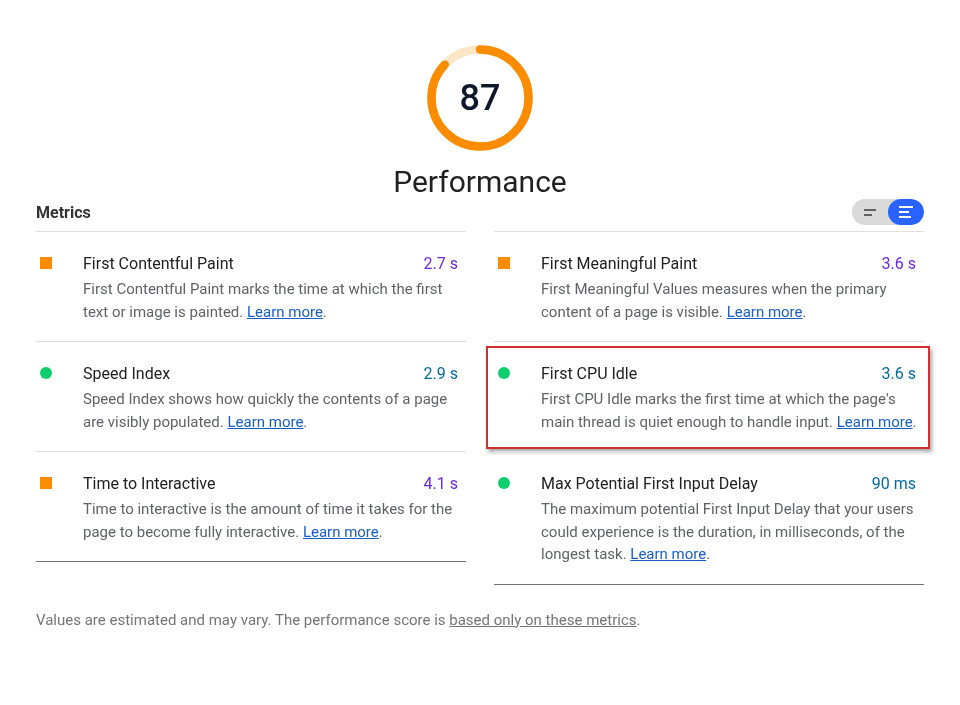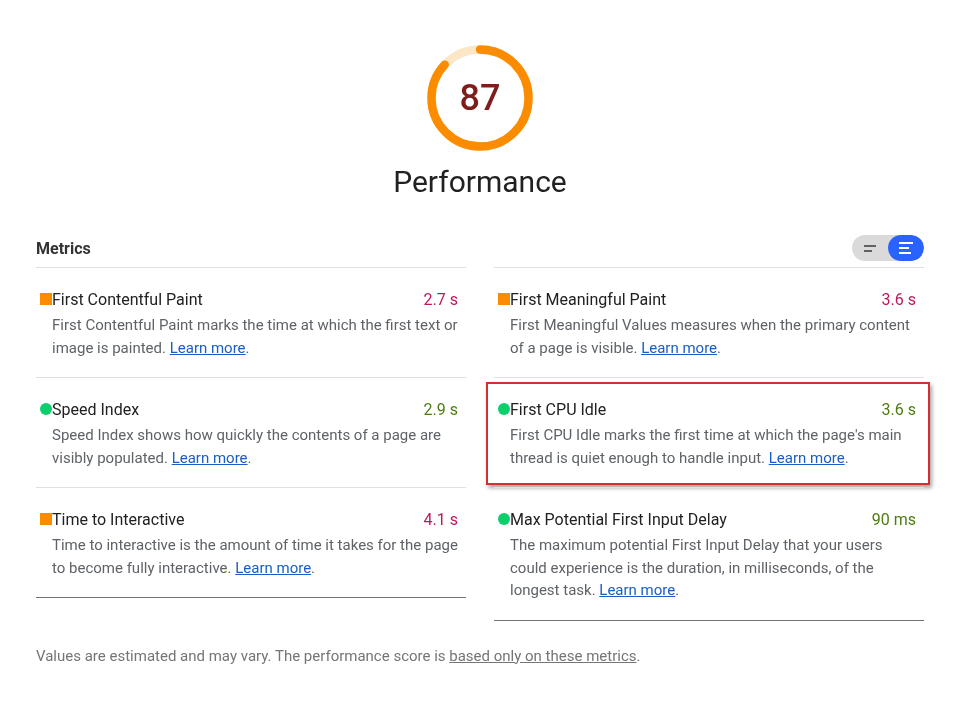--- a/index.html
+++ b/index.html
@@ -28,34 +28,33 @@
   .gauge .bg { fill: none; stroke: #fbe7c6; stroke-width: 9; }
   .gauge .arc { fill: none; stroke: #fb8c00; stroke-width: 9; stroke-linecap: round; }
   .gauge-num {
     position: absolute;
     inset: 0;
     display: flex;
     align-items: center;
     justify-content: center;
     font-size: 36px;
     font-weight: 500;
-    color: #7f1d1d;
+    color: #0f172a;
   }
   .title {
     text-align: center;
     font-size: 30px;
     font-weight: 400;
     margin-top: 10px;
     color: #212121;
   }
   .metrics-header {
     display: flex;
     align-items: center;
     justify-content: space-between;
-    margin-top: 36px;
   }
   .metrics-label {
     font-size: 16px;
     font-weight: 700;
     color: #333;
   }
   .toggle {
     display: flex;
     background: #dadada;
     border-radius: 18px;
@@ -88,21 +87,21 @@
   }
   .col {
     flex: 1;
     min-width: 0;
   }
   .metric {
     border-top: 1px solid #e0e0e0;
     padding: 20px 4px 18px 4px;
     position: relative;
     display: flex;
-    gap: 0;
+    gap: 31px;
     line-height: 1.5;
   }
   .col .metric:last-child { border-bottom: 1px solid #737373; }
   .dot {
     width: 12px;
     height: 12px;
     flex-shrink: 0;
     margin-top: 5px;
   }
   .dot.square { background: #fb8c00; }
@@ -112,22 +111,22 @@
     font-size: 16px;
     color: #212121;
     margin-bottom: 2px;
   }
   .metric-value {
     position: absolute;
     right: 8px;
     top: 20px;
     font-size: 16px;
   }
-  .val-avg { color: #be185d; }
-  .val-good { color: #4d7c0f; }
+  .val-avg { color: #6d28d9; }
+  .val-good { color: #0369a1; }
   .metric-desc {
     color: #5f6368;
     font-size: 15px;
   }
   a.link {
     color: #1a5ec4;
     text-decoration: underline;
     cursor: pointer;
   }
   .highlight-box {

